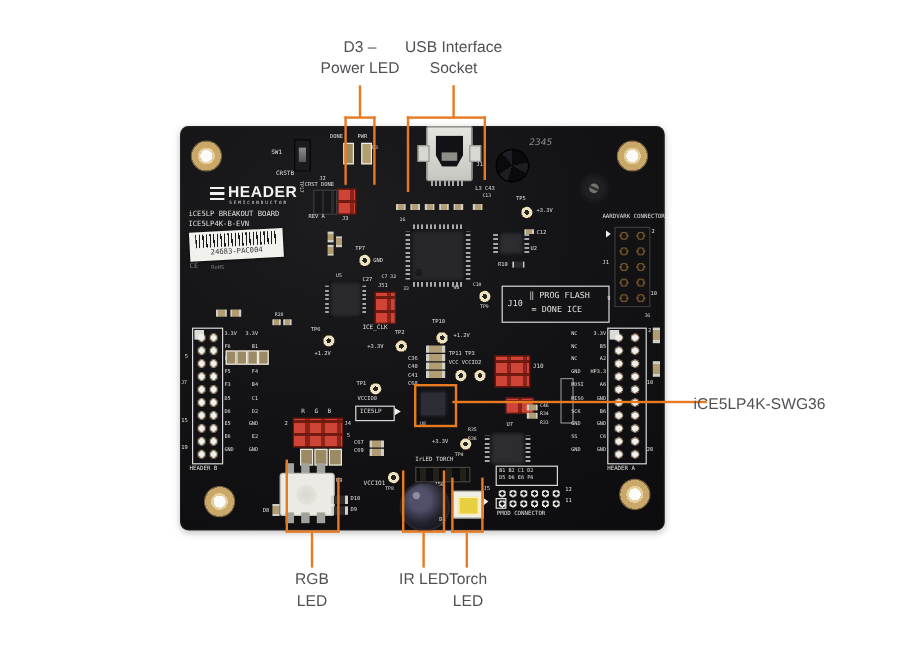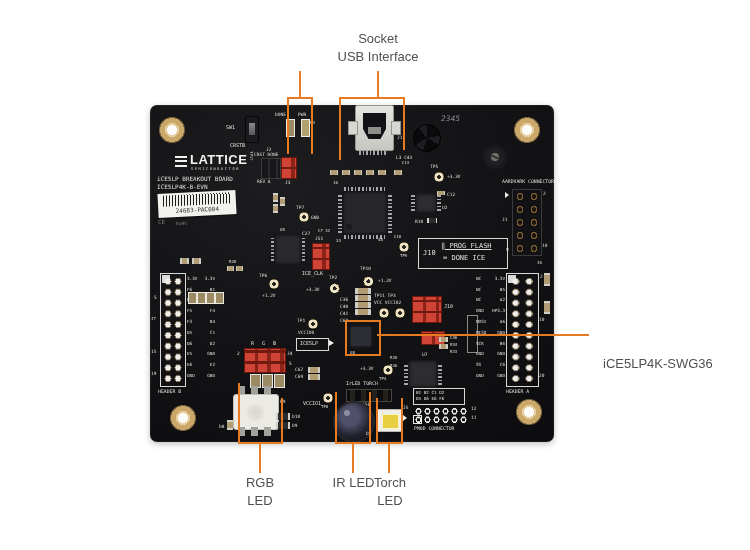--- a/index.html
+++ b/index.html
@@ -70,21 +70,21 @@
     <span class="s s4" style="left:98px;top:46px;writing-mode:vertical-rl;">TP17</span>
 
     <span class="s" style="left:116px;top:42px;">J2</span>
     <span class="s" style="left:104px;top:47px;">CRST DONE</span>
     <div class="jblk" style="left:111px;top:53px;width:18px;height:19px;"></div>
     <div class="jred" style="left:131px;top:52px;width:14px;height:20px;"></div>
     <span class="s" style="left:107px;top:74px;">REV A</span>
     <span class="s" style="left:135px;top:75px;">J3</span>
 
     <div style="position:absolute;left:25px;top:49px;width:12px;height:13px;background:repeating-linear-gradient(0deg,#f2f2f0 0 2.2px,transparent 2.2px 4.6px);"></div>
-    <span style="position:absolute;left:40px;top:47px;color:#f2f2f0;font:bold 13px 'Liberation Sans',sans-serif;letter-spacing:.5px;">LATTICE</span>
+    <span style="position:absolute;left:40px;top:47px;color:#f2f2f0;font:bold 13px 'Liberation Sans',sans-serif;letter-spacing:.5px;">HEADER</span>
     <span class="s" style="left:41px;top:62px;font-size:3.6px;letter-spacing:1.6px;">SEMICONDUCTOR</span>
     <span class="s s6" style="left:7px;top:71px;">iCE5LP BREAKOUT BOARD</span>
     <span class="s s6" style="left:7px;top:79px;">ICE5LP4K-B-EVN</span>
 
     <div style="position:absolute;left:8px;top:87px;width:78px;height:24px;background:#f1f1ee;transform:rotate(-3deg);box-shadow:0 1px 2px rgba(0,0,0,.5);">
       <div style="position:absolute;left:5px;top:2px;right:5px;height:11px;background:repeating-linear-gradient(90deg,#1c1c1c 0 1px,transparent 1px 3px);"></div>
       <div style="position:absolute;left:0;top:14px;width:100%;text-align:center;color:#333;font:6px 'DejaVu Sans Mono',monospace;">24683-PAC004</div>
     </div>
     <span class="s s6 dim" style="left:8px;top:114px;">CE</span>
     <span class="s dim" style="left:26px;top:116px;">RoHS</span>
@@ -150,21 +150,21 @@
     <span class="s s4" style="left:168px;top:124px;">C7 32</span>
     <span class="s s4" style="left:186px;top:134px;">33</span>
     <span class="s s4" style="left:228px;top:133px;">48</span>
     <span class="s s4" style="left:244px;top:130px;">C10</span>
     <div class="tp" style="left:249px;top:137px;"></div>
     <span class="s s4" style="left:250px;top:149px;">TP9</span>
     <span class="s" style="left:152px;top:126px;">C27</span>
 
     <div class="wbox" style="left:268px;top:133px;width:88px;height:29px;border-width:1.5px;">
       <span class="s" style="left:4px;top:10px;font-size:7px;">J10</span>
-      <span class="s" style="left:22px;top:3px;font-size:7px;text-decoration:underline;">‖ PROG FLASH</span>
+      <span class="s" style="left:22px;top:3px;font-size:7px;">‖ PROG FLASH</span>
       <span class="s" style="left:24px;top:15px;font-size:7px;">= DONE ICE</span>
     </div>
 
     <span class="s s48" style="left:352px;top:74px;">AARDVARK CONNECTOR</span>
     <div style="position:absolute;left:362px;top:84px;width:28px;height:65px;background:#121214;border:1px solid #3a3a3c;">
       <div class="holes" style="left:0;top:0;width:28px;height:65px;background-image:radial-gradient(circle at 7px 6.5px,#1c150c 0 2.2px,#7a5c33 2.2px 3.4px,transparent 3.4px);background-size:14px 13px;"></div>
     </div>
     <span class="tri" style="left:355px;top:87px;border-top:3px solid transparent;border-bottom:3px solid transparent;border-left:4px solid #efefec;"></span>
     <span class="s" style="left:352px;top:112px;">J1</span>
     <span class="s" style="left:393px;top:86px;">2</span>
@@ -437,37 +437,41 @@
       <span class="s" style="left:2px;top:1.5px;font-size:4.3px;">B1 B2 C1 D2</span>
       <span class="s" style="left:2px;top:8px;font-size:4.3px;">D5 D6 E6 F6</span>
     </div>
     <div class="holes" style="left:264px;top:302px;width:54px;height:17px;background-image:radial-gradient(circle at 4.5px 4.3px,#101012 0 1.7px,#e9e9e4 1.7px 3.1px,transparent 3.1px);background-size:9px 8.5px;"></div>
     <div class="sq" style="left:263px;top:310px;width:7px;height:7px;background:transparent;border:1px solid #e9e9e4;"></div>
     <span class="s" style="left:321px;top:301px;">12</span>
     <span class="s" style="left:321px;top:310px;">11</span>
     <span class="s s48" style="left:264px;top:321px;">PMOD CONNECTOR</span>
   </div>
 
+  <div class="ct" style="left:255px;top:30px;width:90px;">
+    <div>D3 –</div>
+    <div>Power LED</div>
+  </div>
   <div class="cl" style="left:299px;top:71px;width:2px;height:27px;"></div>
   <div class="cl" style="left:287px;top:97px;width:26px;height:2px;"></div>
   <div class="cl" style="left:287px;top:97px;width:2px;height:57px;"></div>
   <div class="cl" style="left:311px;top:97px;width:2px;height:57px;"></div>
 
   <div class="ct" style="left:330px;top:30px;width:96px;">
+    <div>USB Interface</div>
     <div>Socket</div>
-    <div>USB Interface</div>
   </div>
   <div class="cl" style="left:377px;top:71px;width:2px;height:27px;"></div>
   <div class="cl" style="left:339px;top:97px;width:66px;height:2px;"></div>
   <div class="cl" style="left:339px;top:97px;width:2px;height:63px;"></div>
   <div class="cl" style="left:403px;top:97px;width:2px;height:53px;"></div>
 
   <div class="cbox" style="left:345px;top:320px;width:32px;height:32px;"></div>
   <div class="cl" style="left:377px;top:334px;width:212px;height:2px;"></div>
-  <div class="ct left" style="left:603px;top:328px;width:130px;margin-top:27px;">
+  <div class="ct left" style="left:578px;top:328px;width:130px;">
     <div>iCE5LP4K-SWG36</div>
   </div>
 
   <div class="cl" style="left:238px;top:383px;width:2px;height:61px;"></div>
   <div class="cl" style="left:281px;top:398px;width:2px;height:46px;"></div>
   <div class="cl" style="left:238px;top:442px;width:45px;height:2px;"></div>
   <div class="cl" style="left:259px;top:444px;width:2px;height:29px;"></div>
   <div class="ct" style="left:232px;top:474px;width:56px;">
     <div>RGB</div>
     <div>LED</div>

